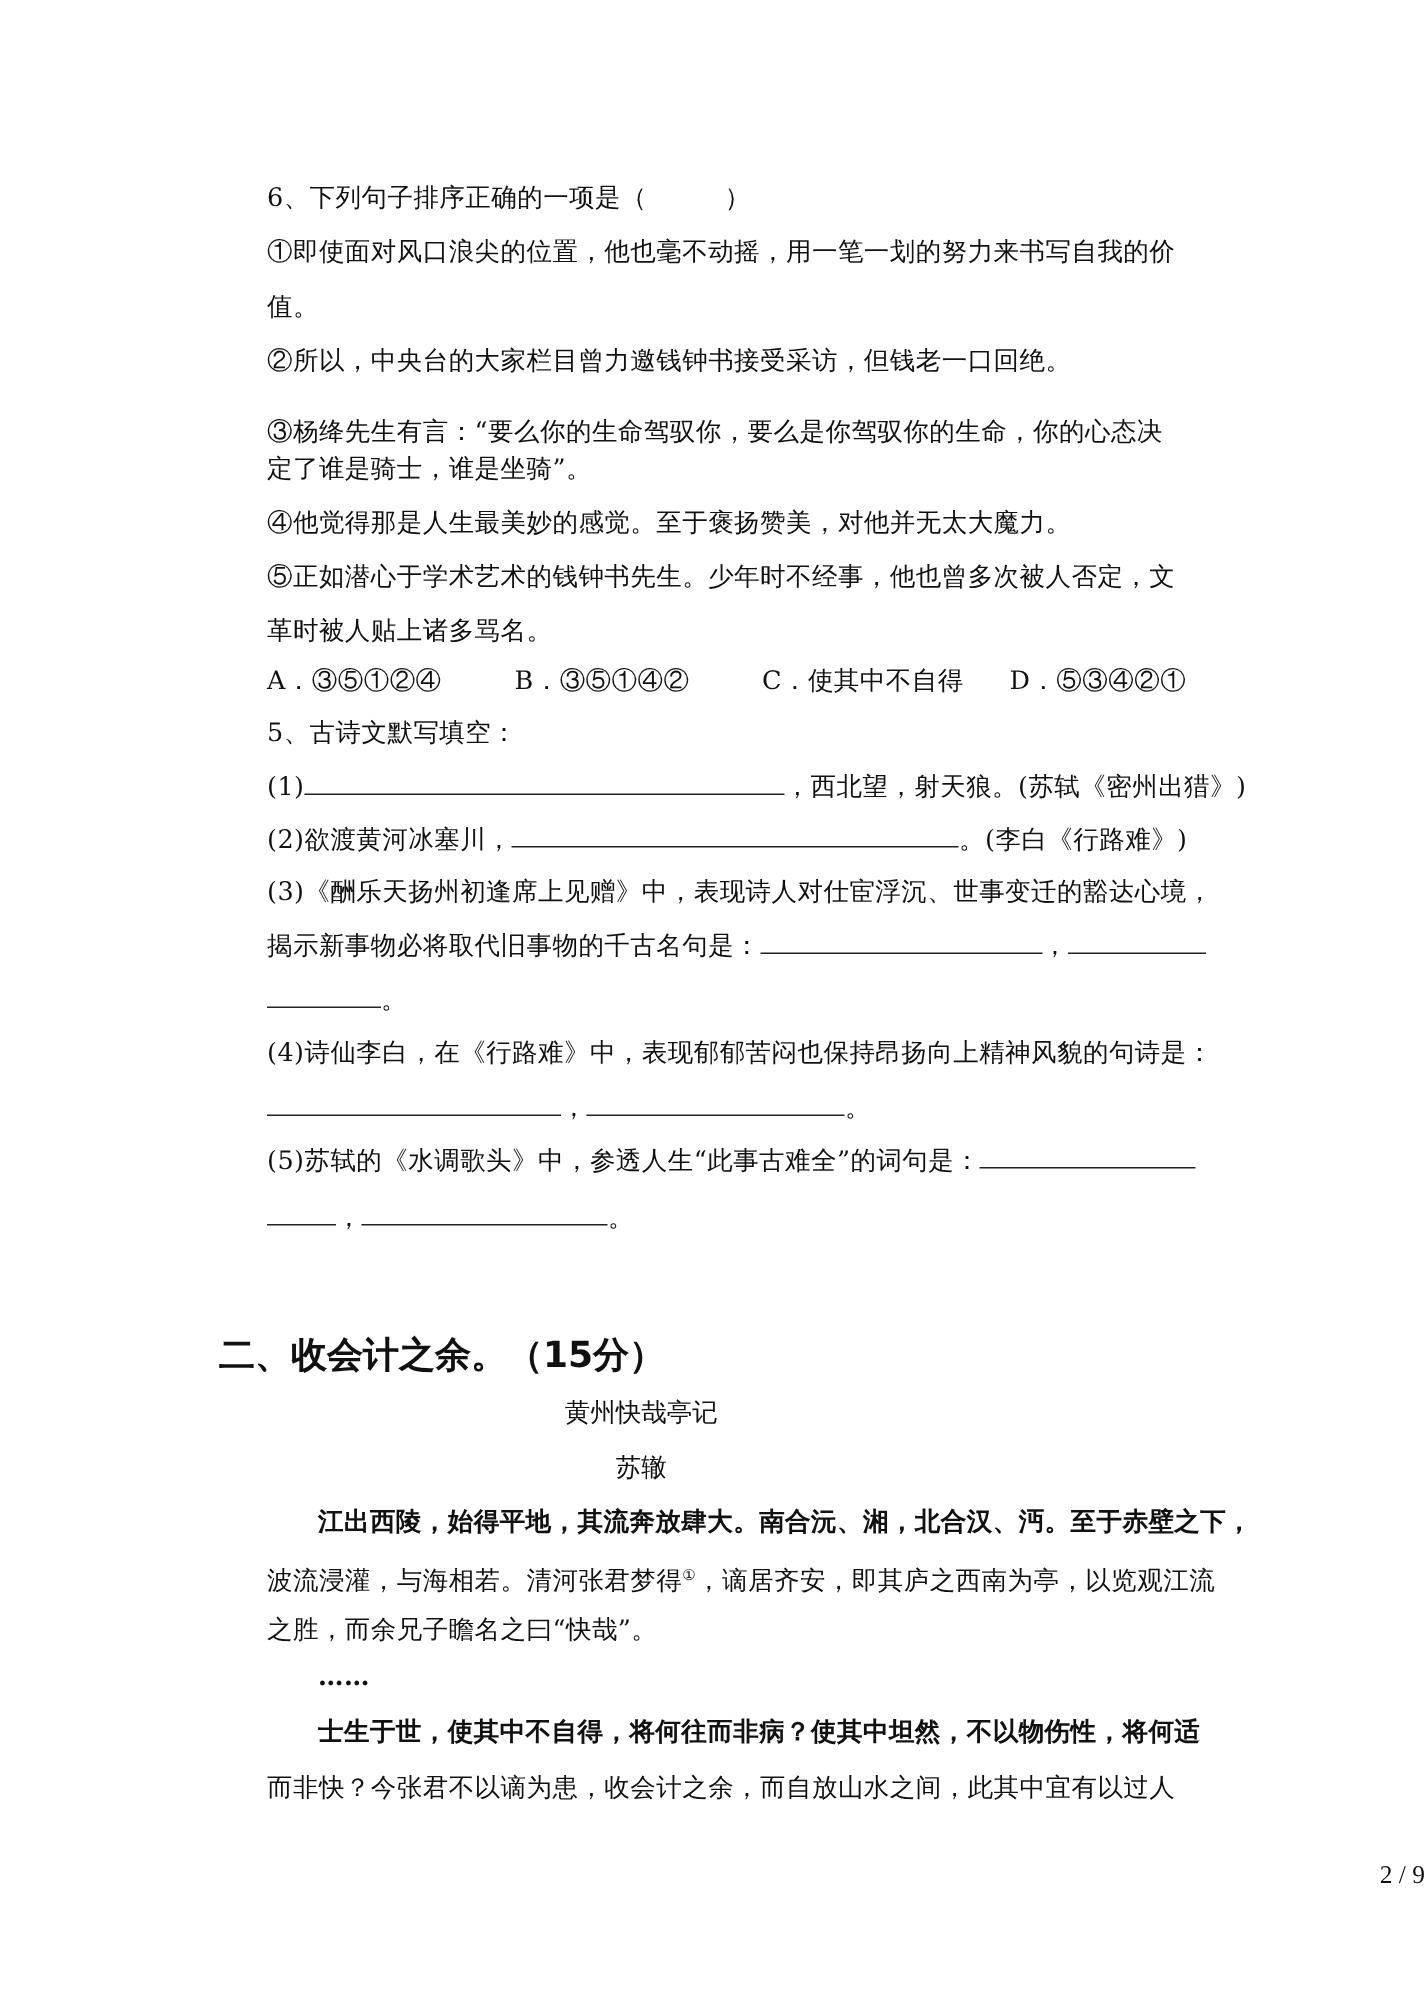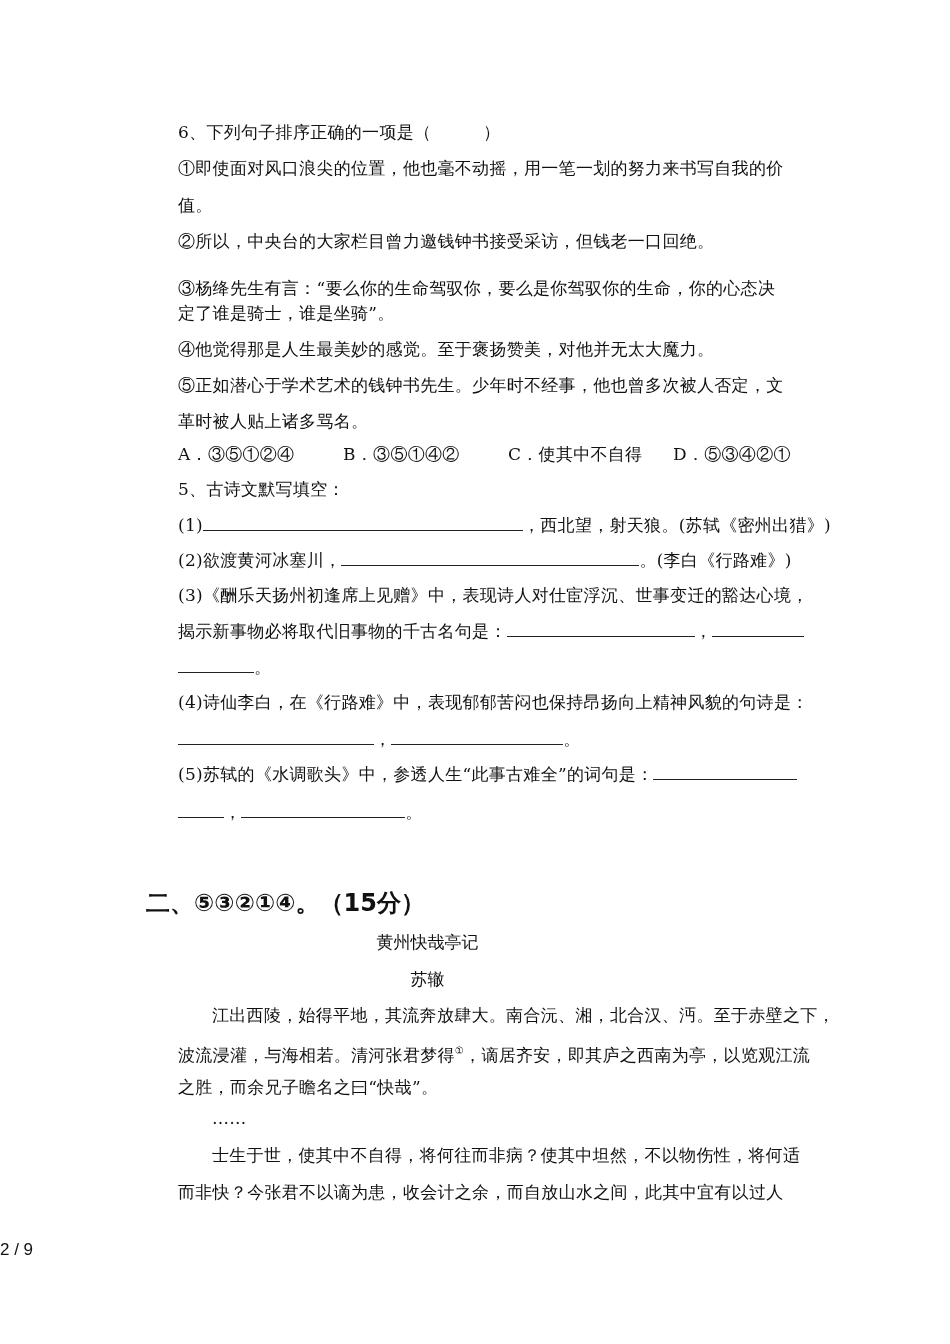--- a/index.html
+++ b/index.html
@@ -1,28 +1,28 @@
 <!DOCTYPE html>
 <html><head>
 <meta charset="utf-8">
 <style>
   html, body { margin: 0; padding: 0; background: #ffffff; }
   body { width: 950px; height: 1344px; position: relative; overflow: hidden;
          font-family: "DejaVu Serif", "Liberation Serif", serif; color: #111; }
   .page { position: absolute; left: 0; top: 0; width: 950px; height: 1344px; }
   .line { position: absolute; left: 146px; width: 664px; font-size: 17px; line-height: 24px;
           white-space: nowrap; letter-spacing: 0.3px; margin-left: 32px; }
-  .indent { padding-left: 34px; }
+  .indent { padding-left: 34px; font-weight: bold; }
   .blank { display: inline-block; border-bottom: 1px solid #222; height: 16px; vertical-align: baseline; }
   .heading { position: absolute; left: 146px; font-size: 24px; font-weight: bold; line-height: 30px;
              font-family: "DejaVu Sans", "Liberation Sans", sans-serif; }
   .center { position: absolute; left: 0; width: 855px; text-align: center; font-size: 17px; line-height: 24px; }
   .choices span { display: inline-block; }
-  .footer { position: absolute; left: 0; width: 950px; top: 1240px; text-align: left;
-            font-size: 17px; font-family: Liberation Sans, sans-serif; }
+  .footer { position: absolute; left: 0; width: 950px; top: 1240px; text-align: right;
+            font-size: 17px; font-family: Liberation Serif, serif; }
   sup { font-size: 10px; }
 </style>
 </head>
 <body>
 
 <div class="page">
 
   <div class="line" style="top:120px">6、下列句子排序正确的一项是（　　　）</div>
   <div class="line" style="top:156px">①即使面对风口浪尖的位置，他也毫不动摇，用一笔一划的努力来书写自我的价</div>
   <div class="line" style="top:193px">值。</div>
@@ -60,21 +60,21 @@
     <span class="blank" style="width:196px"></span><span>，</span><span class="blank" style="width:172px"></span><span>。</span>
   </div>
 
   <div class="line" style="top:762px">
     <span>(5)苏轼的《水调歌头》中，参透人生“此事古难全”的词句是：</span><span class="blank" style="width:144px"></span>
   </div>
   <div class="line" style="top:800px">
     <span class="blank" style="width:46px"></span><span>，</span><span class="blank" style="width:164px"></span><span>。</span>
   </div>
 
-  <div class="heading" style="top:888px">二、⑤③②①④。（15分）</div>
+  <div class="heading" style="top:888px">二、收会计之余。（15分）</div>
   <div class="center" style="top:930px">黄州快哉亭记</div>
   <div class="center" style="top:967px">苏辙</div>
 
   <div class="line indent" style="top:1003px">江出西陵，始得平地，其流奔放肆大。南合沅、湘，北合汉、沔。至于赤壁之下，</div>
   <div class="line" style="top:1039px">
     <span>波流浸灌，与海相若。清河张君梦得</span><sup>①</sup><span>，谪居齐安，即其庐之西南为亭，以览观江流</span>
   </div>
   <div class="line" style="top:1075px">之胜，而余兄子瞻名之曰“快哉”。</div>
   <div class="line indent" style="top:1106px">……</div>
   <div class="line indent" style="top:1143px">士生于世，使其中不自得，将何往而非病？使其中坦然，不以物伤性，将何适</div>

